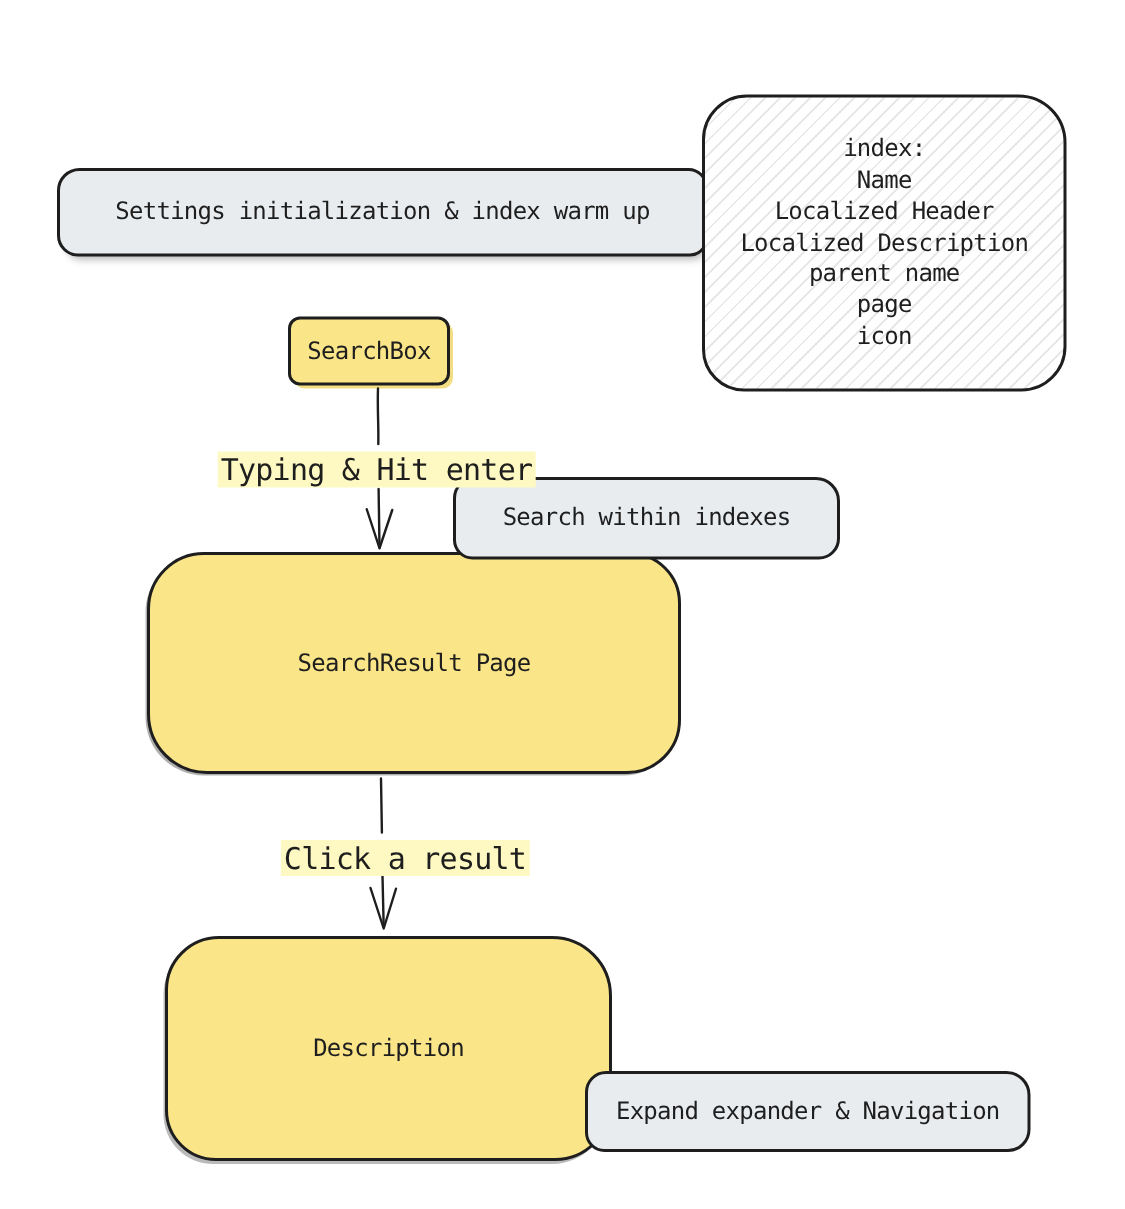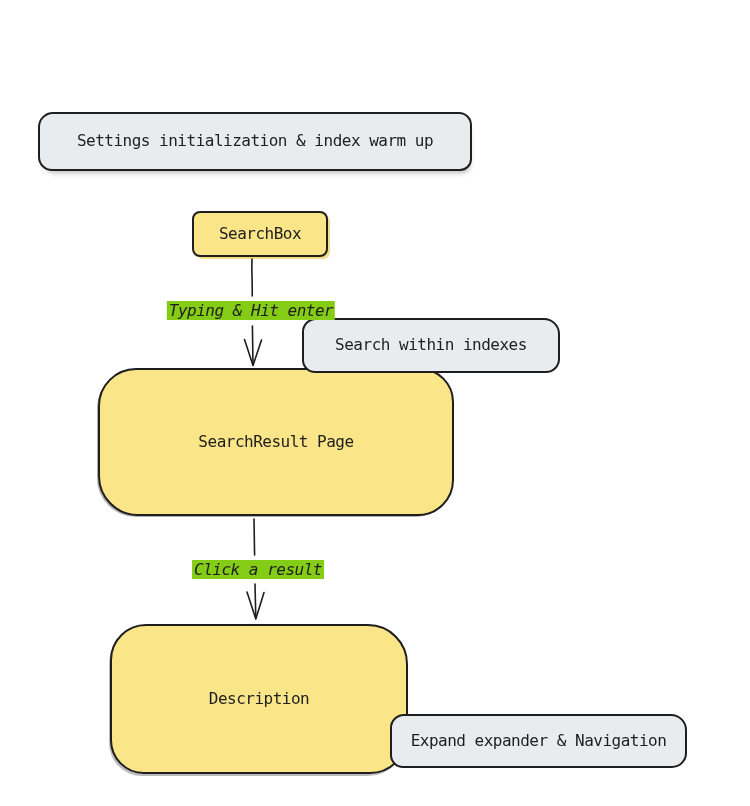--- a/index.html
+++ b/index.html
@@ -42,21 +42,21 @@
     border-radius: 30px 32px 30px 28px;
     background:
       repeating-linear-gradient(135deg,
         rgba(30,30,30,0.10) 0px, rgba(30,30,30,0.10) 1.3px,
         transparent 1.3px, transparent 7px),
       #ffffff;
     z-index: 3;
   }
   .node-index-note .line { display: block; }
   .node-search-box {
-    left: 192px; top: 211px; width: 136px; height: 46px;
+    left: 192px; top: 211px; width: 108px; height: 46px;
     border-radius: 8px;
     box-shadow: 3px 3px 0 -1px #f2dd84;
   }
   .node-search-within {
     left: 302px; top: 318px; width: 258px; height: 55px;
     border-radius: 14px 16px 14px 13px;
     z-index: 4;
   }
   .node-search-result {
     left: 98px; top: 368px; width: 356px; height: 148px;
@@ -73,29 +73,28 @@
   .node-expand-nav {
     left: 390px; top: 714px; width: 297px; height: 54px;
     border-radius: 14px 16px 15px 13px;
     z-index: 5;
   }
 
   .arrow-label {
     position: absolute;
     transform: translateX(-50%);
     white-space: nowrap;
-    font-size: 16px;
+    font-size: 20px;
     letter-spacing: -0.5px;
-    background: #84cc16;
+    background: #fef9c3;
     padding: 0 2px;
     z-index: 6;
-    font-style: italic;
   }
   .arrow-label-typing { left: 251px; top: 301px; }
-  .arrow-label-click  { left: 258px; top: 560px; }
+  .arrow-label-click  { left: 270px; top: 560px; }
 
   #arrow-layer {
     position: absolute;
     left: 0; top: 0;
     width: 750px; height: 806px;
     pointer-events: none;
     z-index: 5;
   }
   #arrow-layer path, #arrow-layer polyline {
     fill: none;
@@ -107,20 +106,31 @@
 </style>
 </head>
 <body>
 
 <div id="canvas">
 
   <div class="node grey node-settings-init">
     <span>Settings initialization &amp; index warm up</span>
   </div>
 
+  <div class="node node-index-note">
+    <div>
+      <span class="line">index:</span>
+      <span class="line">Name</span>
+      <span class="line">Localized Header</span>
+      <span class="line">Localized Description</span>
+      <span class="line">parent name</span>
+      <span class="line">page</span>
+      <span class="line">icon</span>
+    </div>
+  </div>
 
   <div class="node yellow node-search-box">
     <span>SearchBox</span>
   </div>
 
   <div class="node grey node-search-within">
     <span>Search within indexes</span>
   </div>
 
   <div class="node yellow node-search-result">

